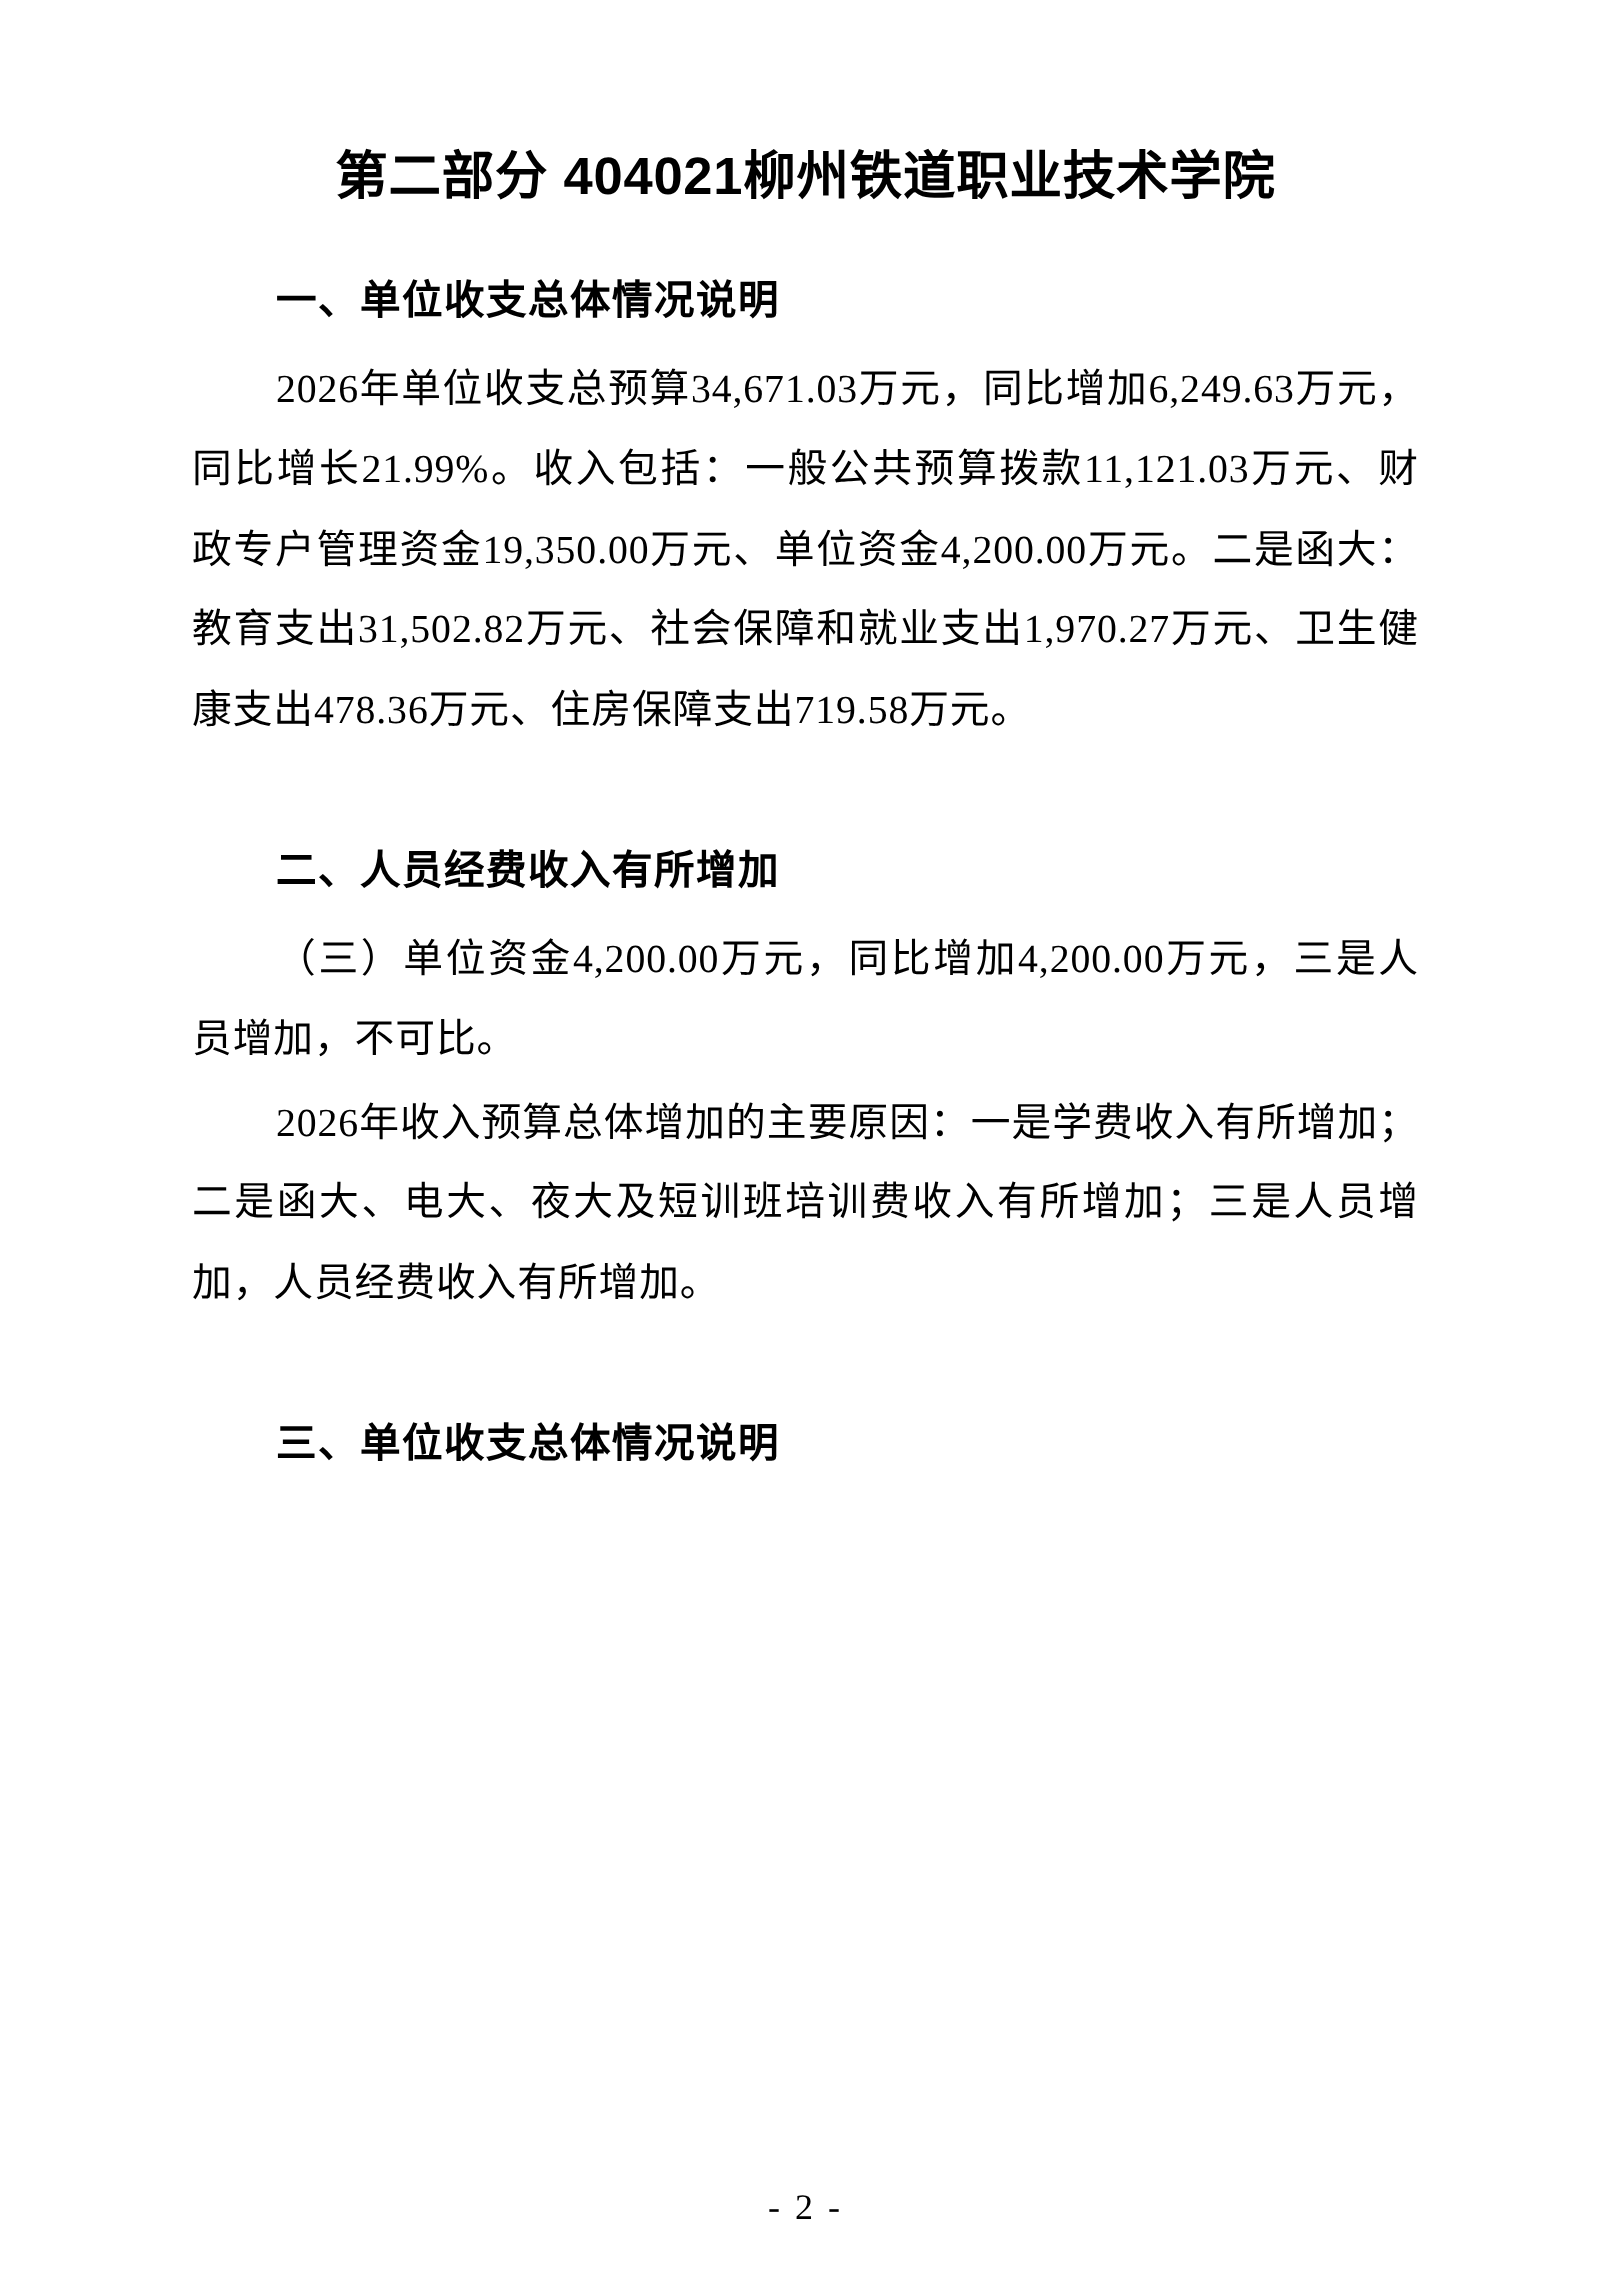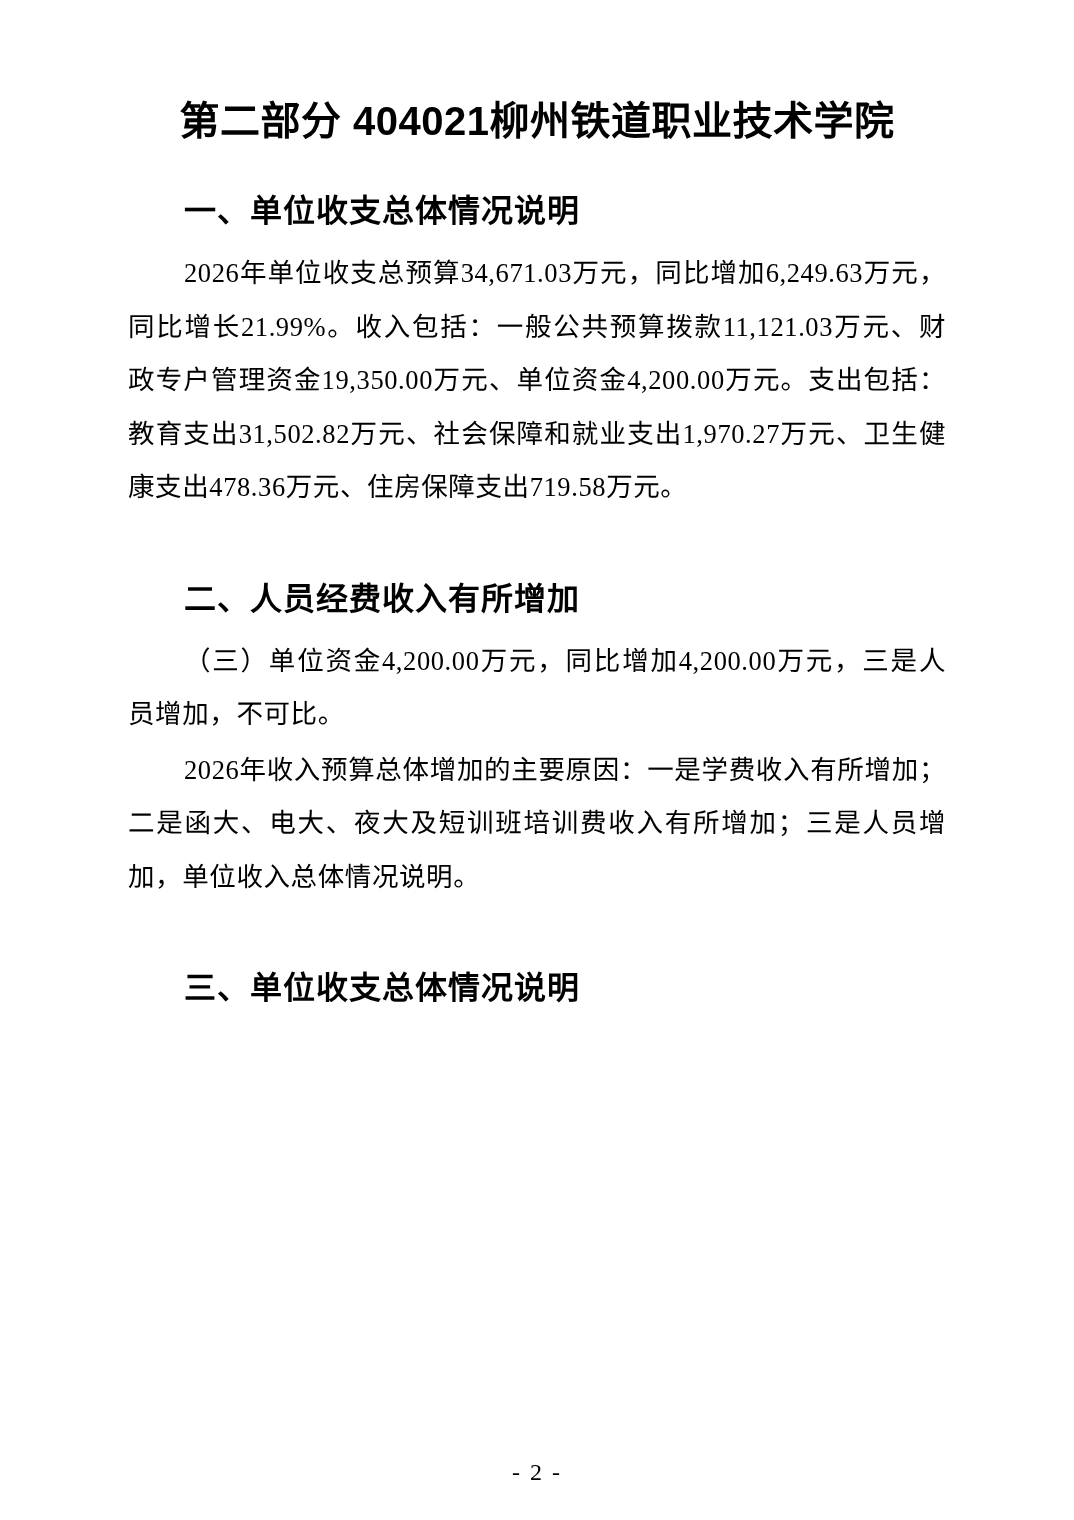--- a/index.html
+++ b/index.html
@@ -16,33 +16,33 @@
     box-sizing: border-box;
     padding: 72px 128px 40px 128px;
     font-family: "Liberation Serif", "DejaVu Serif", serif;
     color: #000000;
     overflow: hidden;
   }
   .doc-title {
     text-align: center;
     font-family: "Liberation Sans", "DejaVu Sans", sans-serif;
     font-weight: bold;
-    font-size: 40px;
+    font-size: 35px;
     line-height: 1.38;
     letter-spacing: 0.5px;
     margin: 22px 0 0 0;
   }
   .doc-title .line {
     display: block;
     white-space: nowrap;
   }
   .section-heading {
     font-family: "Liberation Sans", "DejaVu Sans", sans-serif;
     font-weight: bold;
-    font-size: 32px;
+    font-size: 27px;
     line-height: 1.5;
     margin: 38px 0 12px 0;
     text-indent: 56px;
     letter-spacing: 1px;
   }
   .para {
     font-family: "Liberation Serif", "DejaVu Serif", serif;
     font-size: 26.5px;
     line-height: 2.02;
     text-indent: 56px;
@@ -71,26 +71,26 @@
 </head>
 <body>
 
 <div class="page">
 
   <div class="doc-title">
     <span class="line">第二部分 404021柳州铁道职业技术学院</span>
   </div>
 
   <h2 class="section-heading">一、单位收支总体情况说明</h2>
-  <p class="para">2026年单位收支总预算34,671.03万元，同比增加6,249.63万元，同比增长21.99%。收入包括：一般公共预算拨款11,121.03万元、财政专户管理资金19,350.00万元、单位资金4,200.00万元。支出包括：教育支出31,502.82万元、社会保障和就业支出1,970.27万元、卫生健康支出478.36万元、住房保障支出719.58万元。</p>
+  <p class="para">2026年单位收支总预算34,671.03万元，同比增加6,249.63万元，同比增长21.99%。收入包括：一般公共预算拨款11,121.03万元、财政专户管理资金19,350.00万元、单位资金4,200.00万元。二是函大：教育支出31,502.82万元、社会保障和就业支出1,970.27万元、卫生健康支出478.36万元、住房保障支出719.58万元。</p>
 
   <div class="block-gap"></div>
 
   <h2 class="section-heading">二、人员经费收入有所增加</h2>
   <p class="para tight">（三）单位资金4,200.00万元，同比增加4,200.00万元，三是人员增加，不可比。</p>
-  <p class="para tight">2026年收入预算总体增加的主要原因：一是学费收入有所增加；二是函大、电大、夜大及短训班培训费收入有所增加；三是人员增加，单位收入总体情况说明。</p>
+  <p class="para tight">2026年收入预算总体增加的主要原因：一是学费收入有所增加；二是函大、电大、夜大及短训班培训费收入有所增加；三是人员增加，人员经费收入有所增加。</p>
 
   <div class="block-gap"></div>
 
   <h2 class="section-heading">三、单位收支总体情况说明</h2>
 
   <div class="footer">- 2 -</div>
 </div>
 
 </body></html>

